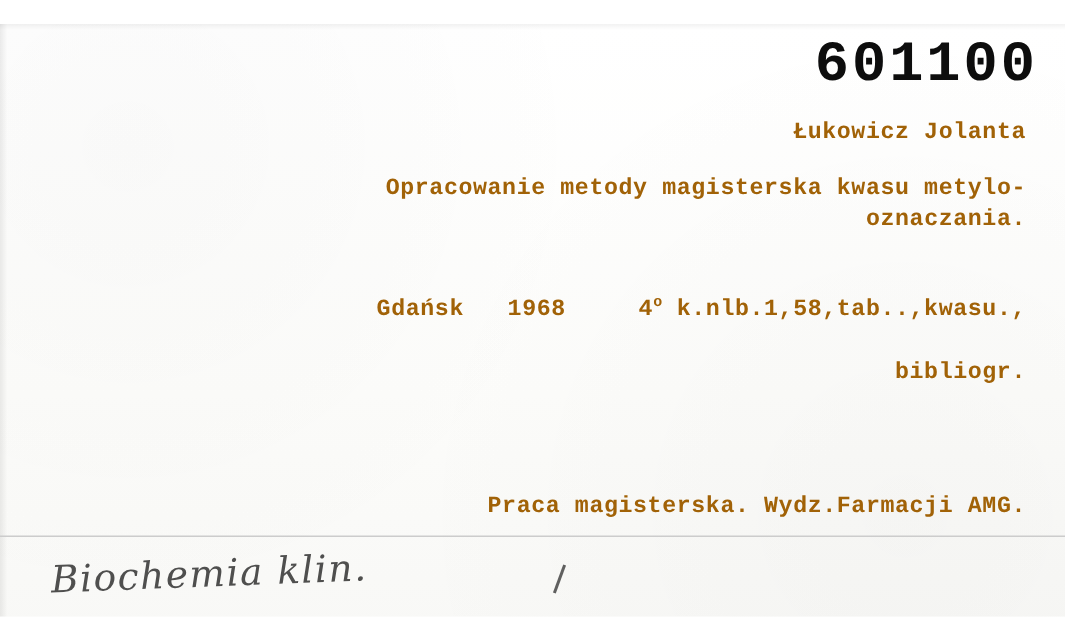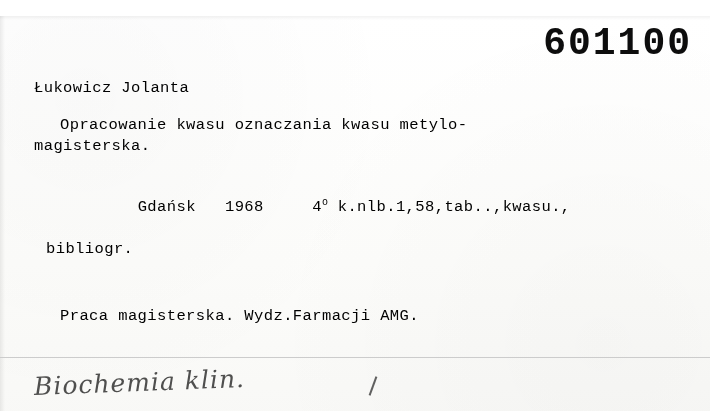--- a/index.html
+++ b/index.html
@@ -50,25 +50,26 @@
   .typed-block {
     position: absolute;
     left: 34px;
     top: 62px;
     width: 650px;
   }
 
   .line {
     font-family: "Liberation Mono", "DejaVu Sans Mono", monospace;
     font-size: 15.5px;
-    font-weight: 400;
+    font-weight: 700;
     letter-spacing: 0.4px;
-    color: #000000;
+    color: #a16207;
     white-space: pre;
     line-height: 1.35;
+    text-align: right;
   }
 
   .author-line {
     margin-bottom: 16px;
   }
 
   .title-line-1 {
     margin-left: 26px;
   }
   .title-line-2 {
@@ -84,21 +85,21 @@
   .imprint-line-1 .sup {
     font-size: 10px;
     vertical-align: super;
     letter-spacing: 0;
   }
   .imprint-line-2 {
     margin-left: 12px;
   }
 
   .note-line {
-    margin-top: 46px;
+    margin-top: 68px;
     margin-left: 26px;
   }
 
   .rule {
     position: absolute;
     left: 0;
     top: 341px;
     width: 710px;
     height: 1px;
     background: #cccccc;
@@ -155,23 +156,23 @@
   <div class="paper-tone"></div>
   <div class="edge-shadow-left"></div>
   <div class="edge-shadow-top"></div>
 
   <div class="catalog-number">601100</div>
 
   <div class="typed-block">
 
     <div class="line author-line">Łukowicz Jolanta</div>
 
-    <div class="line title-line-1">Opracowanie kwasu oznaczania kwasu metylo-</div>
+    <div class="line title-line-1">Opracowanie metody magisterska kwasu metylo-</div>
 
-    <div class="line title-line-2">magisterska.</div>
+    <div class="line title-line-2">oznaczania.</div>
 
     <div class="imprint-block">
       <div class="line imprint-line-1">
         <span>Gdańsk</span><span>   </span><span>1968</span><span>     </span><span>4</span><span class="sup">o</span><span> </span><span>k.nlb.1,58,tab..,kwasu.,</span>
       </div>
       <div class="line imprint-line-2">bibliogr.</div>
     </div>
 
     <div class="line note-line">Praca magisterska. Wydz.Farmacji AMG.</div>
   </div>

